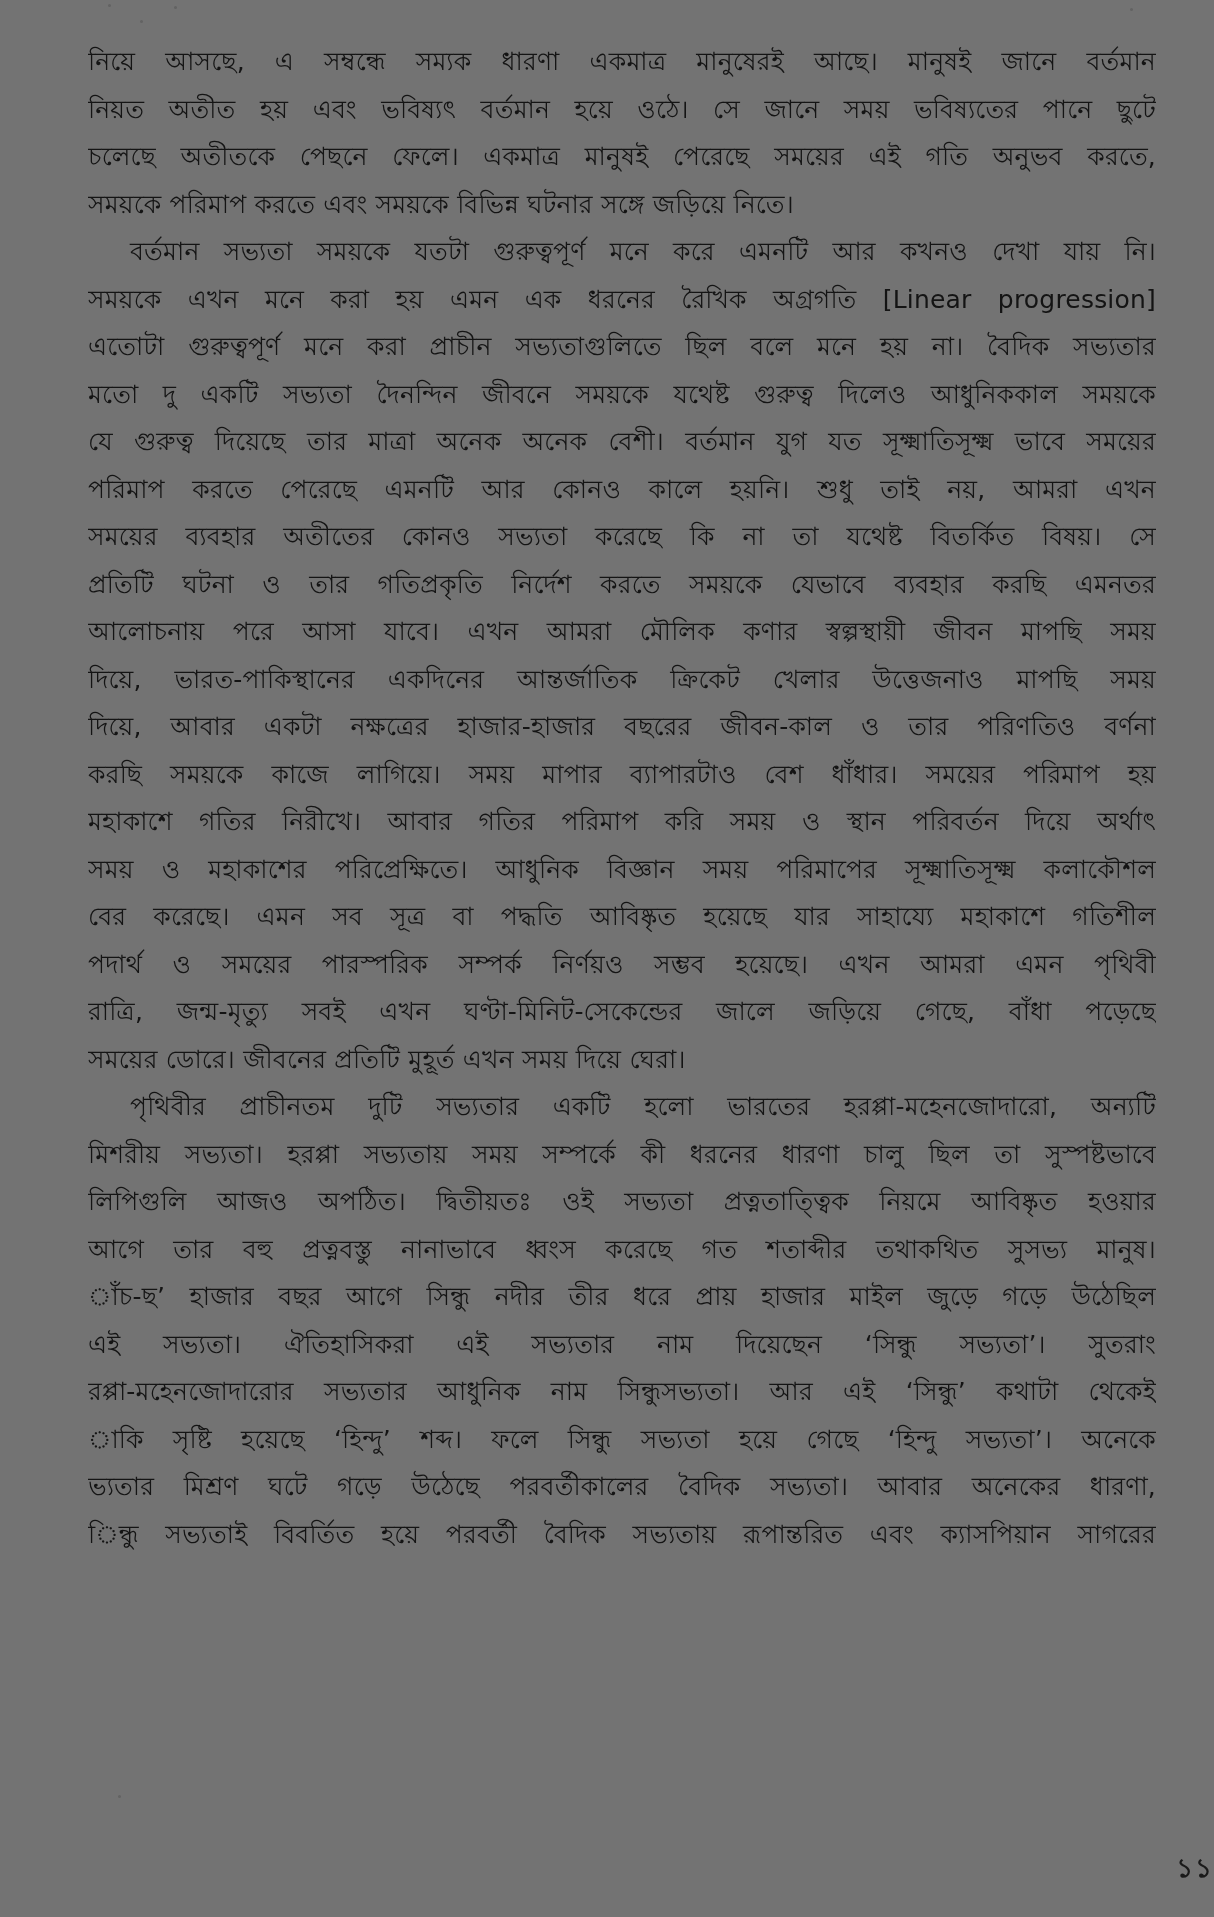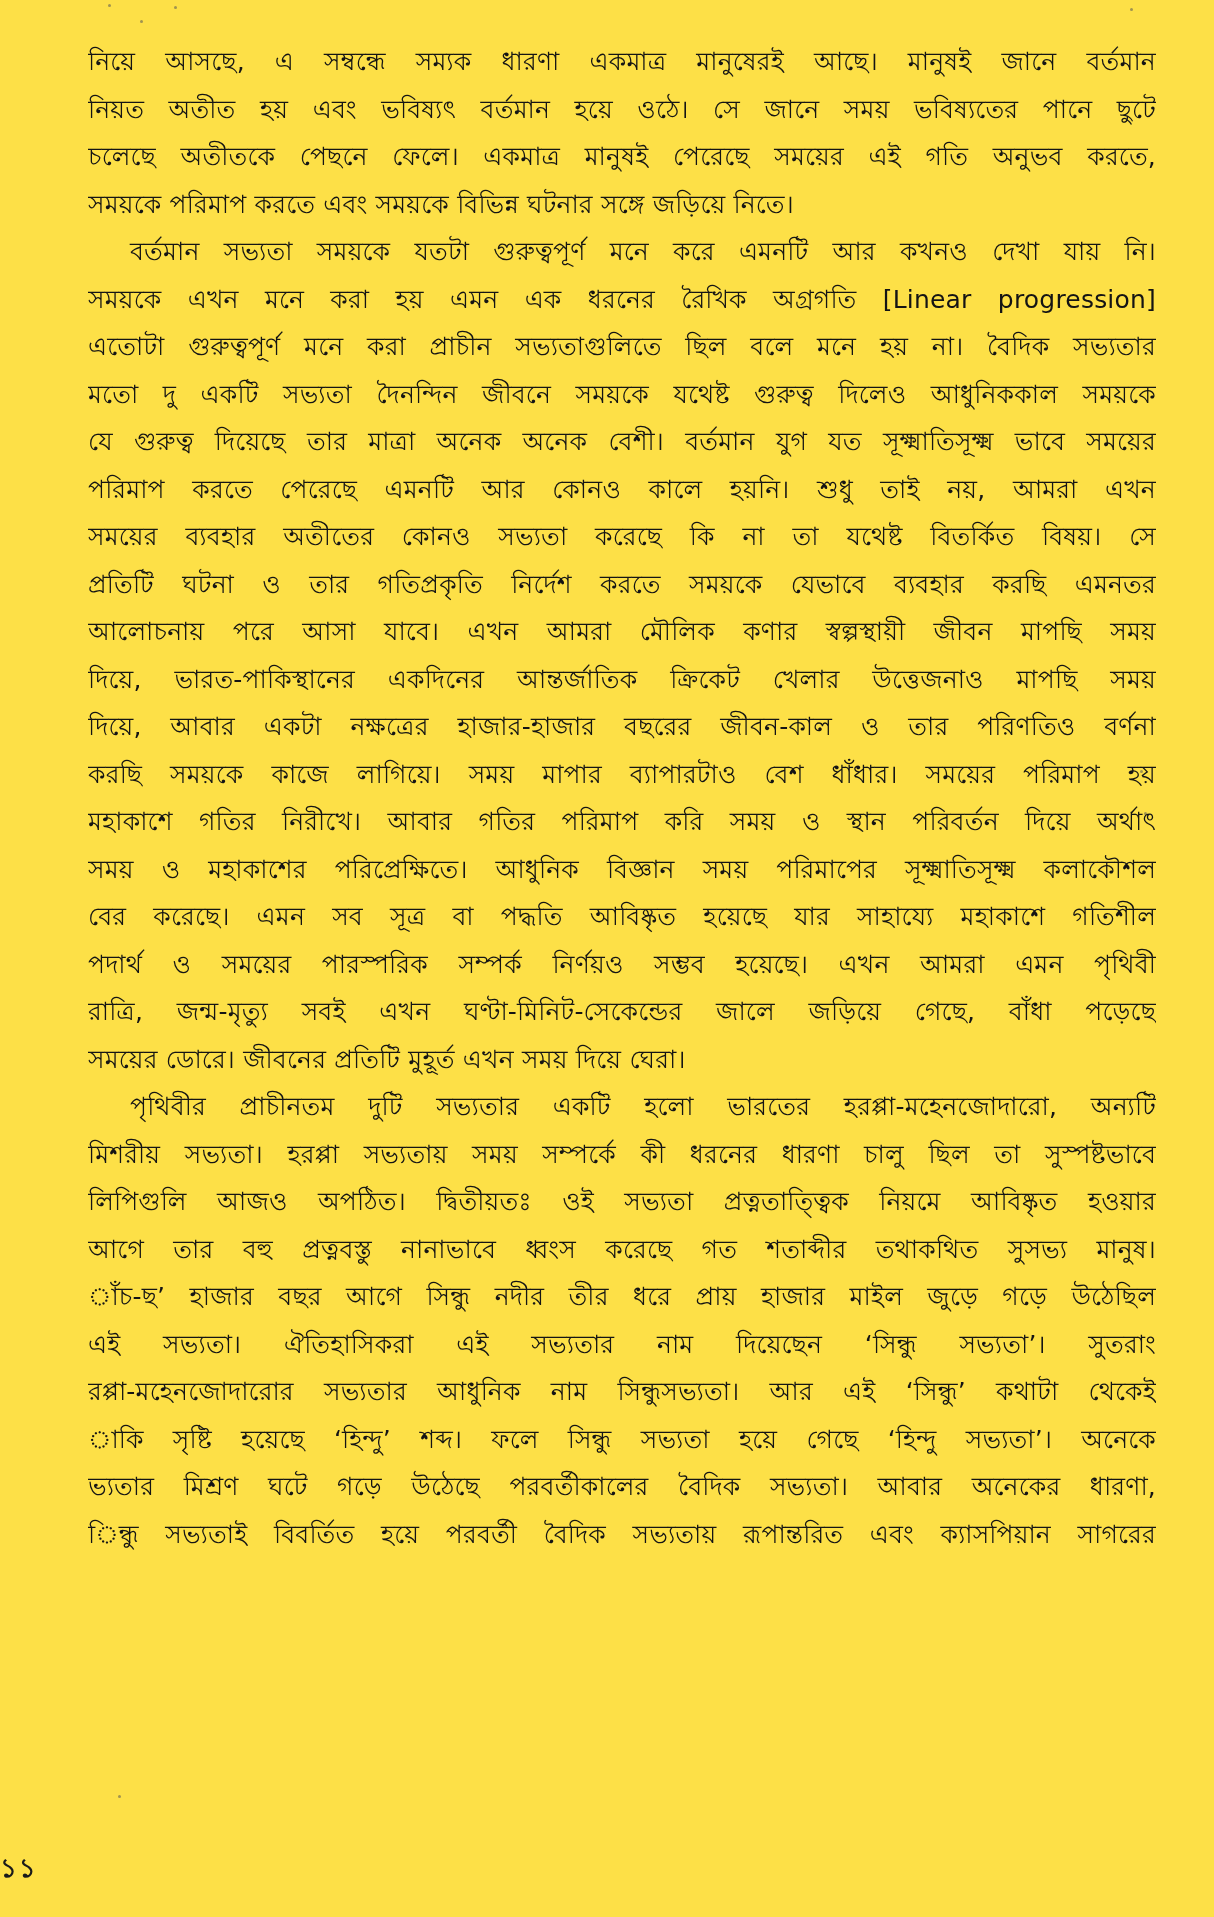--- a/index.html
+++ b/index.html
@@ -13,21 +13,21 @@
       position: relative;
       overflow: hidden;
       font-family: "DejaVu Sans", sans-serif;
       color: #141414;
     }
     .page {
       position: absolute;
       left: 0; top: 0;
       width: 1214px;
       height: 1917px;
-      background: #fde047;
+      background: #737373;
     }
     .speck {
       position: absolute;
       width: 3px; height: 3px;
       border-radius: 50%;
       background: #555;
       opacity: 0.55;
     }
     .text-block {
       position: absolute;
@@ -50,21 +50,21 @@
       text-align-last: left;
     }
     .line.indent {
       padding-left: 42px;
     }
     .page-number {
       position: absolute;
       left: 0;
       width: 1214px;
       top: 1848px;
-      text-align: left;
+      text-align: right;
       font-size: 26px;
       font-weight: bold;
       color: #1a1a1a;
       letter-spacing: 2px;
     }
   </style>
 </head>
 <body>
 
 <div class="page">

